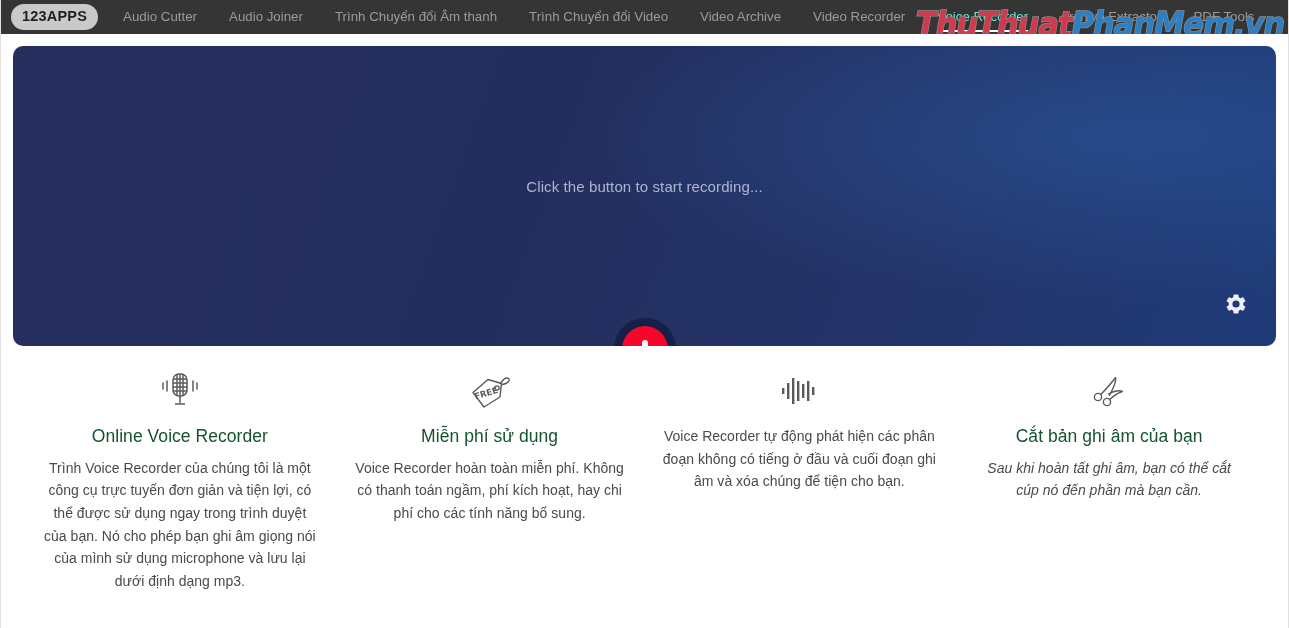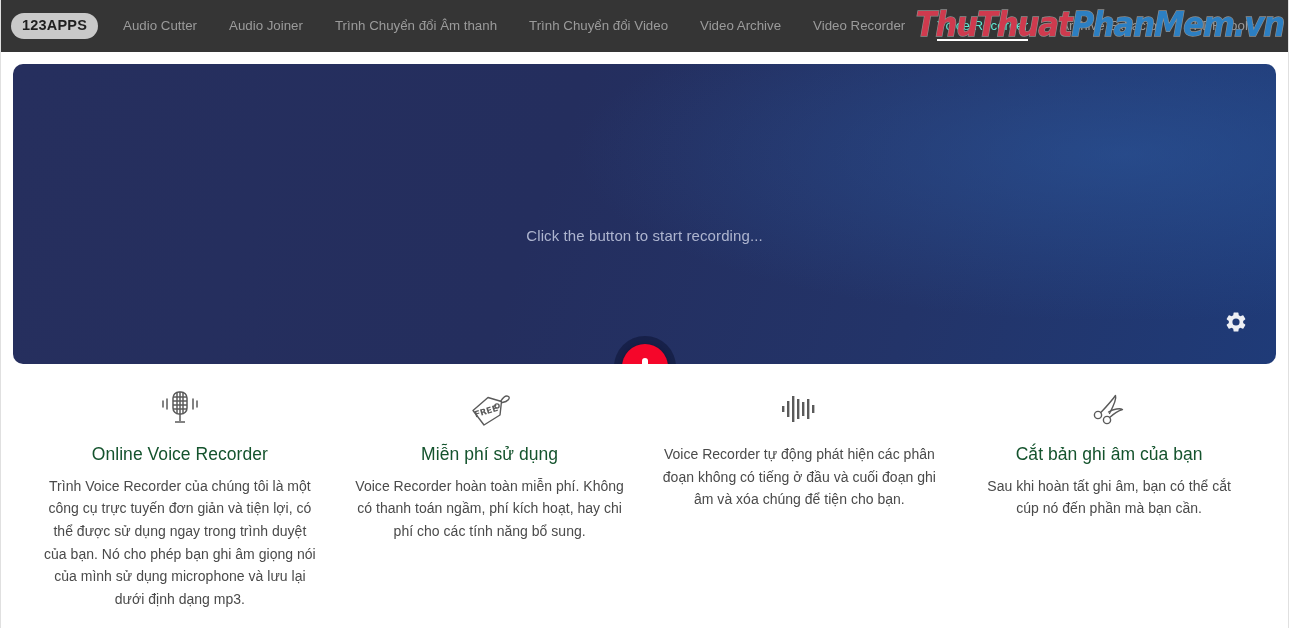--- a/index.html
+++ b/index.html
@@ -21,21 +21,21 @@
     width: 1289px;
     height: 628px;
     position: relative;
     background: #ffffff;
     border-left: 1px solid #e0e0e0;
     border-right: 1px solid #e0e0e0;
   }
 
   
   .navbar {
-    height: 52px;
+    height: 34px;
     background: #353535;
     display: flex;
     align-items: center;
     padding: 0 0 0 10px;
     position: relative;
     overflow: hidden;
   }
 
   .logo-pill {
     background: #c9c9c9;
@@ -133,21 +133,20 @@
   .hero-label {
     color: #aeb5cf;
     font-size: 15px;
     letter-spacing: 0.1px;
     position: absolute;
     top: 132px;
     left: 0;
     right: 0;
     text-align: center;
     user-select: none;
-    margin-top: 31px;
   }
 
   .rec-ring {
     position: absolute;
     top: 303px;
     left: 50%;
     transform: translate(-50%, -50%);
     width: 62px;
     height: 62px;
     border-radius: 50%;
@@ -217,21 +216,21 @@
   .feature-desc {
     font-size: 14px;
     color: #4a4a4a;
     line-height: 1.62;
     letter-spacing: 0.02px;
   }
 
   .f1 .feature-desc { padding: 0 2px; }
   .f2 .feature-desc { padding: 0 6px; }
   .f3 .feature-desc { padding: 0 2px; }
-  .f4 .feature-desc { padding: 0 10px; }
+  .f4 .feature-desc { padding: 0 10px; font-style: italic; }
 </style>
 </head>
 <body>
 
 <div class="page">
 
   <div class="navbar">
     <div class="logo-pill">123APPS</div>
 
     <nav class="nav-links">

